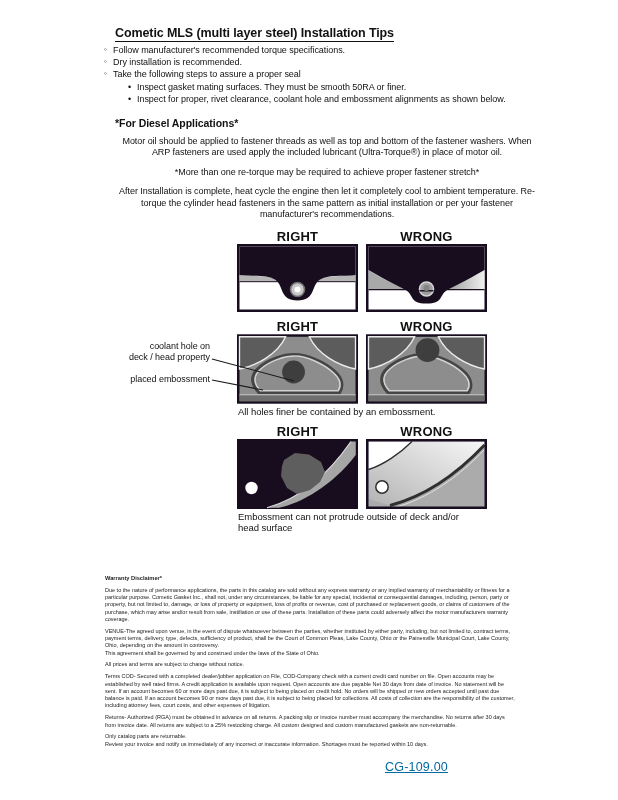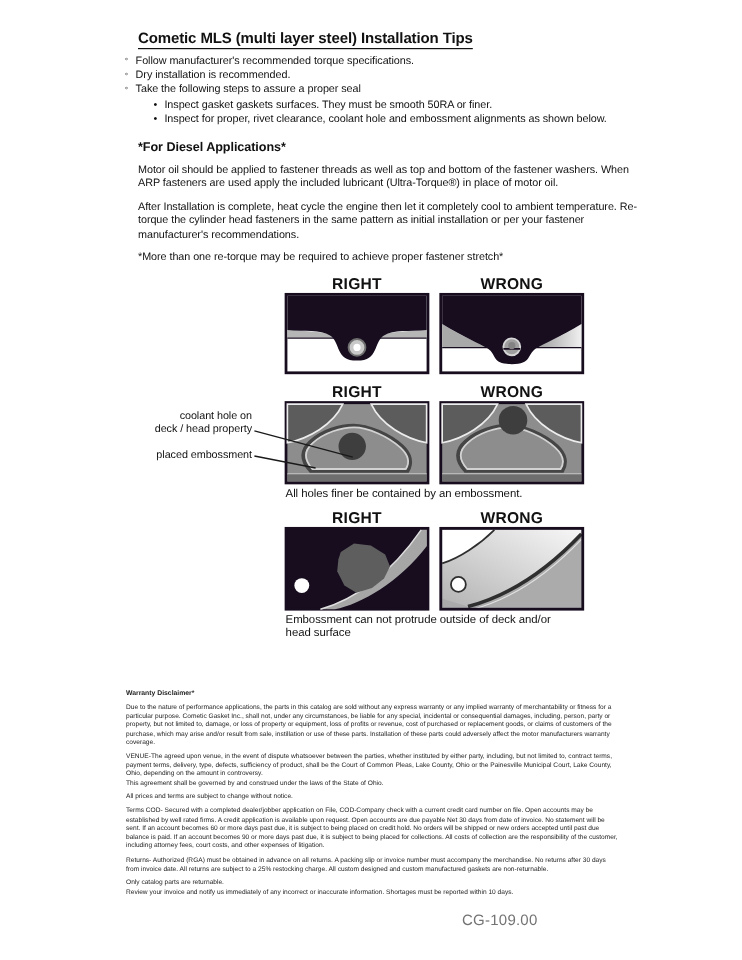--- a/index.html
+++ b/index.html
@@ -11,40 +11,40 @@
              border-bottom:1.6px solid #111;padding-bottom:1px;display:inline-block;}
 
   .bullets{position:absolute;left:104px;top:44px;width:440px;font-size:9px;line-height:12.2px;letter-spacing:-0.05px;}
   .b-row{display:flex;}
   .b-marker{width:9px;flex:0 0 9px;font-size:8px;line-height:12.2px;}
   .b-sub{margin-left:24px;}
   .b-sub .b-marker{font-size:9px;}
 
   .diesel{position:absolute;left:115px;top:118px;width:424px;font-size:9px;line-height:11.5px;letter-spacing:-0.05px;}
   .diesel-h{font-size:10.5px;font-weight:bold;margin-bottom:6px;}
-  .diesel p{margin:0 0 8px 0;}
+  .diesel p{margin:0 0 8px 0;text-align:center;}
 
   .diagrams{position:absolute;left:237px;top:229px;width:250px;}
   .dg-row{margin-bottom:7px;}
   .dg-heads{display:flex;gap:8px;align-items:center;}
   .dg-heads span{width:121px;text-align:center;font-weight:bold;font-size:13px;line-height:15px;letter-spacing:0.2px;}
   .dg-boxes{display:flex;gap:8px;}
   .dg-boxes svg{display:block;}
   .dg-caption{font-size:9.5px;line-height:11px;margin:2px 0 0 1px;letter-spacing:-0.05px;}
 
   .ann{position:absolute;text-align:right;font-size:9px;line-height:11px;letter-spacing:-0.05px;width:115px;}
   .ann1{left:95px;top:341px;}
   .ann2{left:95px;top:374px;}
   .ann-lines{position:absolute;left:205px;top:345px;pointer-events:none;z-index:5;}
 
   .disclaimer{position:absolute;left:105px;top:575px;width:412px;font-size:5.5px;line-height:7.3px;color:#1c1c1c;}
   .disclaimer-h{font-weight:bold;margin:0 0 5px 0;font-size:5.7px;}
   .disclaimer p{margin:0 0 4.5px 0;white-space:pre-line;}
 
-  .doc-code{position:absolute;left:385px;top:760px;font-size:12.5px;color:#737373;letter-spacing:0.2px;}
+  .doc-code{position:absolute;left:385px;top:760px;font-size:12.5px;color:#0369a1;letter-spacing:0.2px;text-decoration:underline;}
 </style>
 </head>
 <body>
 
 <div id="page">
 
   <div class="title-wrap">
     <span class="doc-title">Cometic MLS (multi layer steel) Installation Tips</span>
   </div>
 
@@ -56,33 +56,33 @@
     <div class="b-row">
       <span class="b-marker">◦</span>
       <span>Dry installation is recommended.</span>
     </div>
     <div class="b-row">
       <span class="b-marker">◦</span>
       <span>Take the following steps to assure a proper seal</span>
     </div>
     <div class="b-row b-sub">
       <span class="b-marker">•</span>
-      <span>Inspect gasket gaskets surfaces.  They must be smooth 50RA or finer.</span>
+      <span>Inspect gasket mating surfaces.  They must be smooth 50RA or finer.</span>
     </div>
     <div class="b-row b-sub">
       <span class="b-marker">•</span>
       <span>Inspect for proper, rivet clearance, coolant hole and embossment alignments as shown below.</span>
     </div>
   </div>
 
   <div class="diesel">
     <div class="diesel-h">*For Diesel Applications*</div>
     <p>Motor oil should be applied to fastener threads as well as top and bottom of the fastener washers. When ARP fasteners are used apply the included lubricant (Ultra-Torque®) in place of motor oil.</p>
+    <p>*More than one re-torque may be required to achieve proper fastener stretch*</p>
     <p>After Installation is complete, heat cycle the engine then let it completely cool to ambient temperature. Re-torque the cylinder head fasteners in the same pattern as initial installation or per your fastener manufacturer's recommendations.</p>
-    <p>*More than one re-torque may be required to achieve proper fastener stretch*</p>
   </div>
 
   <div class="diagrams">
 
     <div class="dg-row">
       <div class="dg-heads">
         <span>RIGHT</span>
         <span>WRONG</span>
       </div>
       <div class="dg-boxes">

